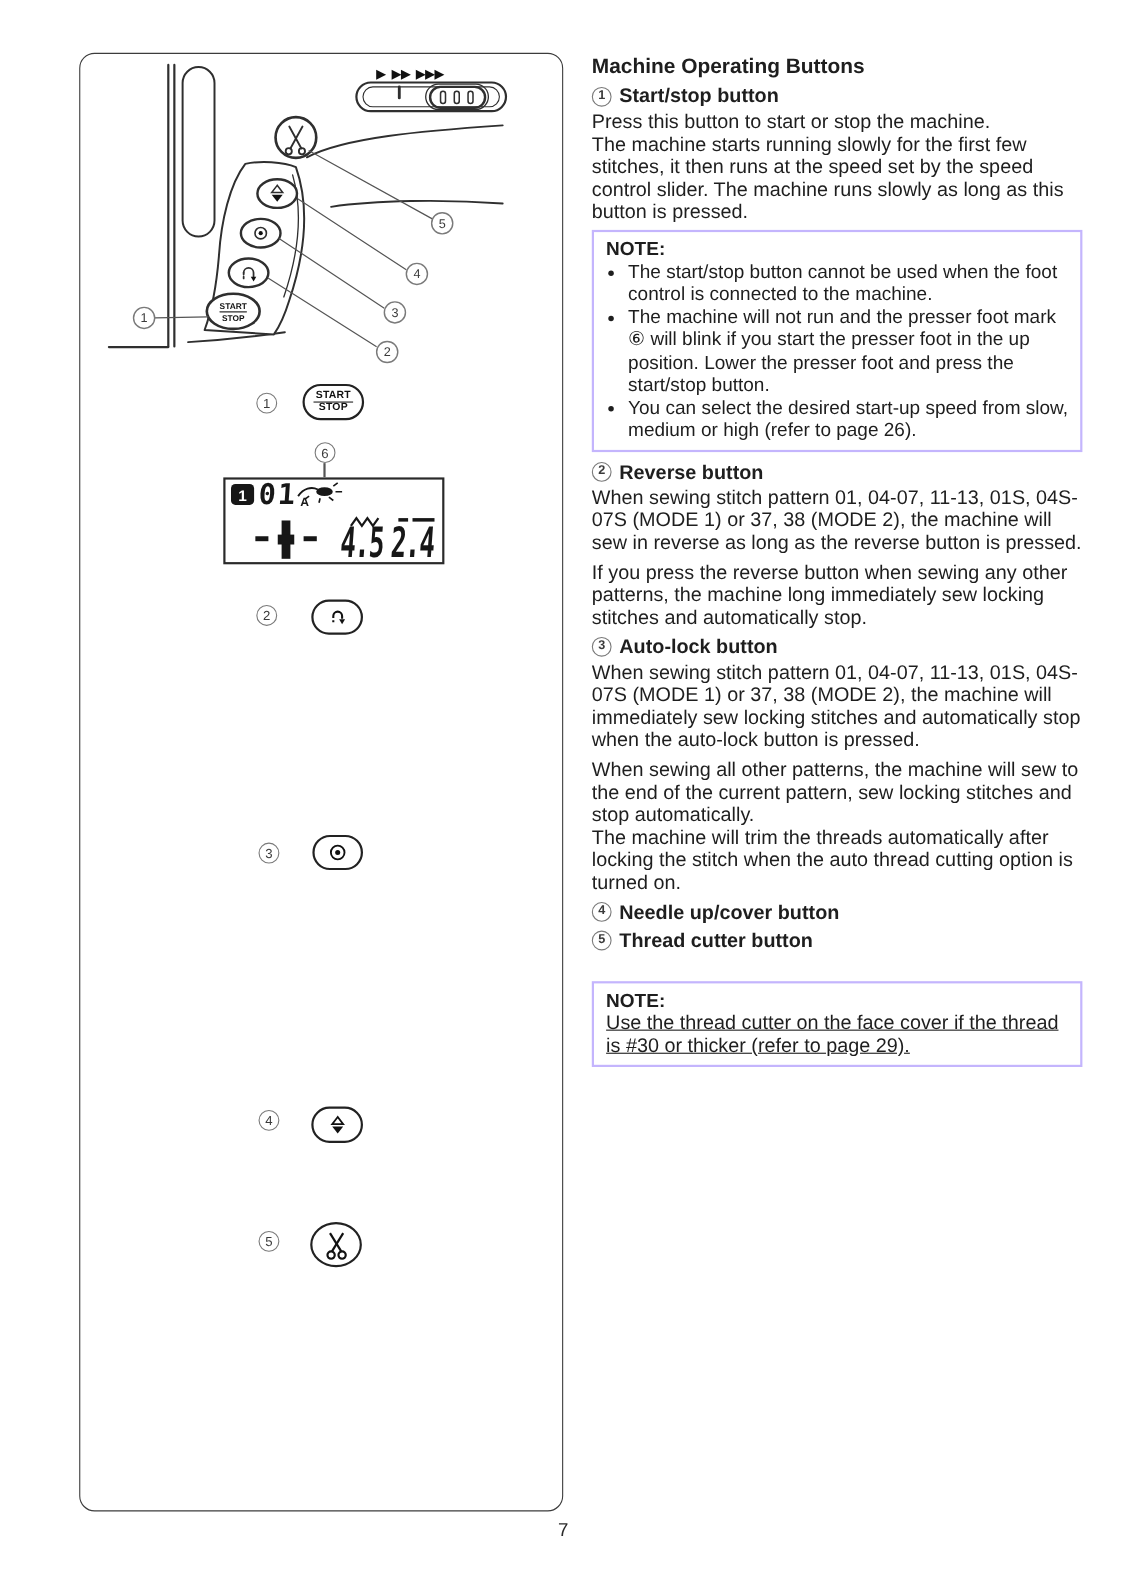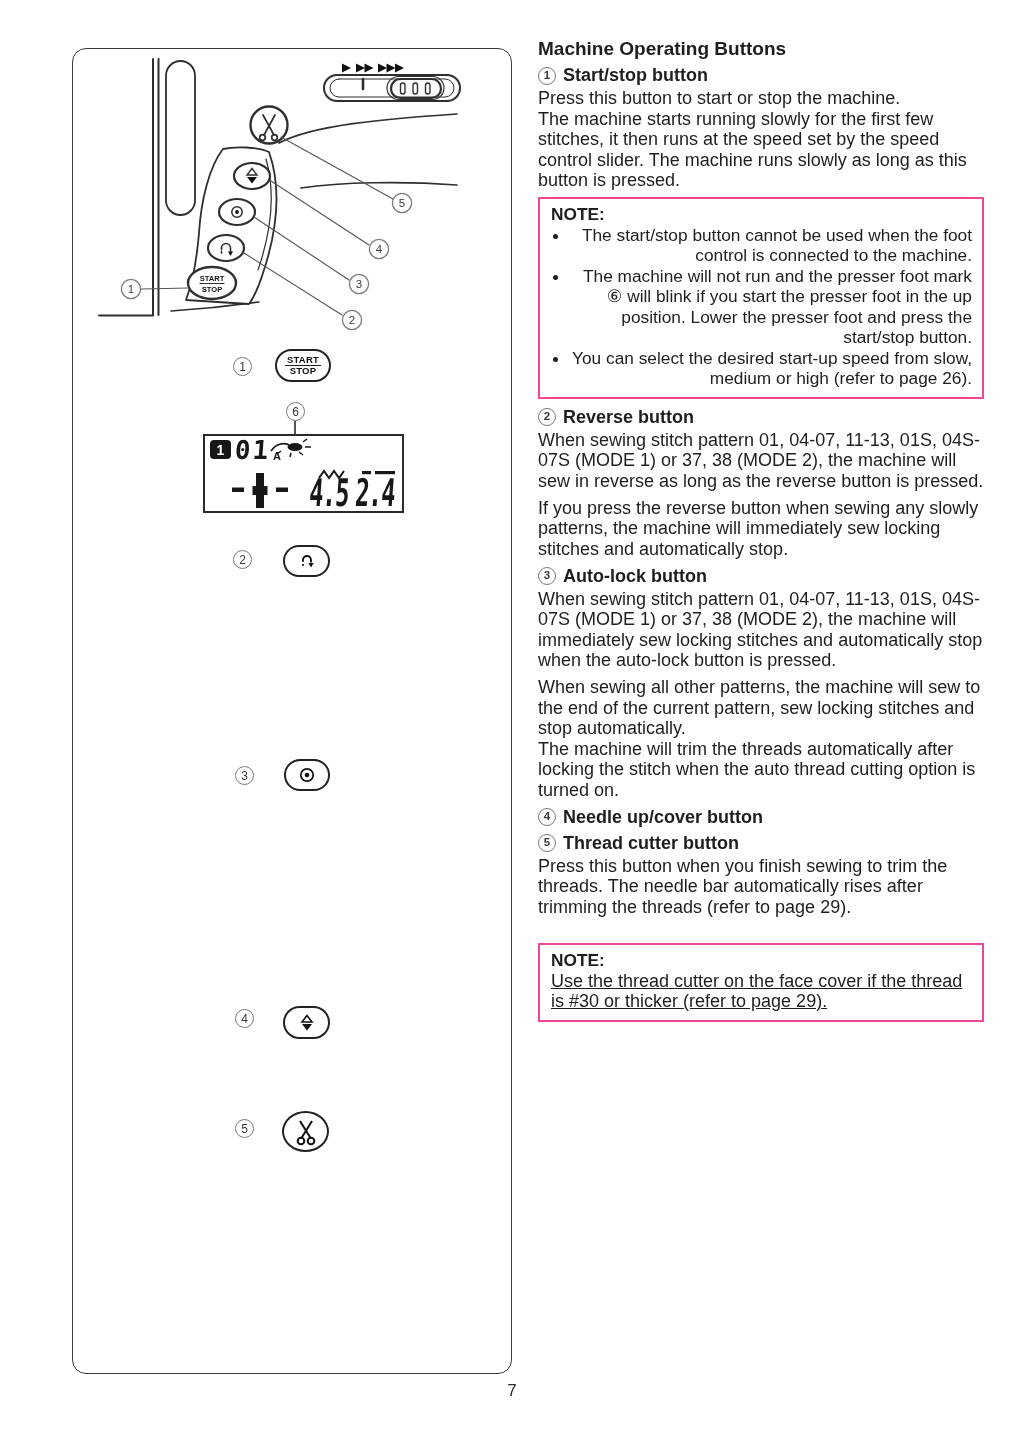--- a/index.html
+++ b/index.html
@@ -34,29 +34,29 @@
               display:flex;align-items:center;justify-content:center;}
   .seg{font-family:"DejaVu Sans Mono",monospace;font-weight:bold;color:#171717;}
   .lcd .pattern{position:absolute;left:30px;top:-1px;font-size:26px;letter-spacing:2px;
                 transform:skewX(-4deg);}
   .lcd .bignum{position:absolute;top:35px;font-size:38px;letter-spacing:-2px;
                transform:skewX(-4deg) scaleX(0.62);transform-origin:left top;}
   .lcd .w{left:106px;} .lcd .l{left:152px;}
   .lcd svg{position:absolute;}
 
   
-  .content{position:absolute;left:538px;top:38px;width:446px;}
+  .content{position:absolute;left:538px;top:50px;width:446px;}
   .title{font-size:19px;font-weight:bold;margin:0 0 6px;line-height:21px;}
   .sec-h{display:flex;align-items:center;gap:7px;font-size:18px;font-weight:bold;
          margin:5px 0 2px;line-height:21px;}
   .sec-h .co{width:18px;height:18px;font-size:11.5px;}
   .content p{margin:0 0 6.5px;font-size:18px;line-height:20.5px;white-space:pre-line;}
-  .note{border:2px solid #ec4899;padding:5px 10px 8px 11px;margin:4px 0 8px;}
+  .note{border:2px solid #c4b5fd;padding:5px 10px 8px 11px;margin:4px 0 8px;}
   .note-title{font-weight:bold;font-size:17.3px;line-height:20.5px;}
-  .note ul{margin:0;padding-left:19px;list-style:disc outside;text-align:right;}
+  .note ul{margin:0;padding-left:19px;list-style:disc outside;}
   .note li{font-size:17.3px;line-height:20.5px;padding-left:1px;}
   .note p{margin:0;text-decoration:underline;}
   .note2{margin-top:26px;}
 
   .pageno{position:absolute;left:0;top:1381px;width:1024px;text-align:center;
           font-size:17px;color:#2a2a2a;}
 </style>
 </head>
 <body>
 
@@ -265,40 +265,39 @@
         <li><span>The machine will not run and the presser foot mark ⑥ will blink if you start the presser foot in the up position. Lower the presser foot and press the start/stop button.</span></li>
         <li><span>You can select the desired start-up speed from slow, medium or high (refer to page 26).</span></li>
       </ul>
     </div>
 
     <div class="sec-h">
       <span class="co">2</span>
       <span>Reverse button</span>
     </div>
     <p>When sewing stitch pattern 01, 04-07, 11-13, 01S, 04S-07S (MODE 1) or 37, 38 (MODE 2), the machine will sew in reverse as long as the reverse button is pressed.</p>
-    <p>If you press the reverse button when sewing any slowly patterns, the machine will immediately sew locking stitches and automatically stop.</p>
+    <p>If you press the reverse button when sewing any other patterns, the machine long immediately sew locking stitches and automatically stop.</p>
 
     <div class="sec-h">
       <span class="co">3</span>
       <span>Auto-lock button</span>
     </div>
     <p>When sewing stitch pattern 01, 04-07, 11-13, 01S, 04S-07S (MODE 1) or 37, 38 (MODE 2), the machine will immediately sew locking stitches and automatically stop when the auto-lock button is pressed.</p>
     <p>When sewing all other patterns, the machine will sew to the end of the current pattern, sew locking stitches and stop automatically.
 The machine will trim the threads automatically after locking the stitch when the auto thread cutting option is turned on.</p>
 
     <div class="sec-h">
       <span class="co">4</span>
       <span>Needle up/cover button</span>
     </div>
 
     <div class="sec-h">
       <span class="co">5</span>
       <span>Thread cutter button</span>
     </div>
-    <p>Press this button when you finish sewing to trim the threads. The needle bar automatically rises after trimming the threads (refer to page 29).</p>
 
     <div class="note note2">
       <div class="note-title">NOTE:</div>
       <p>Use the thread cutter on the face cover if the thread is #30 or thicker (refer to page 29).</p>
     </div>
   </div>
 
   <div class="pageno">7</div>
 </div>
 

